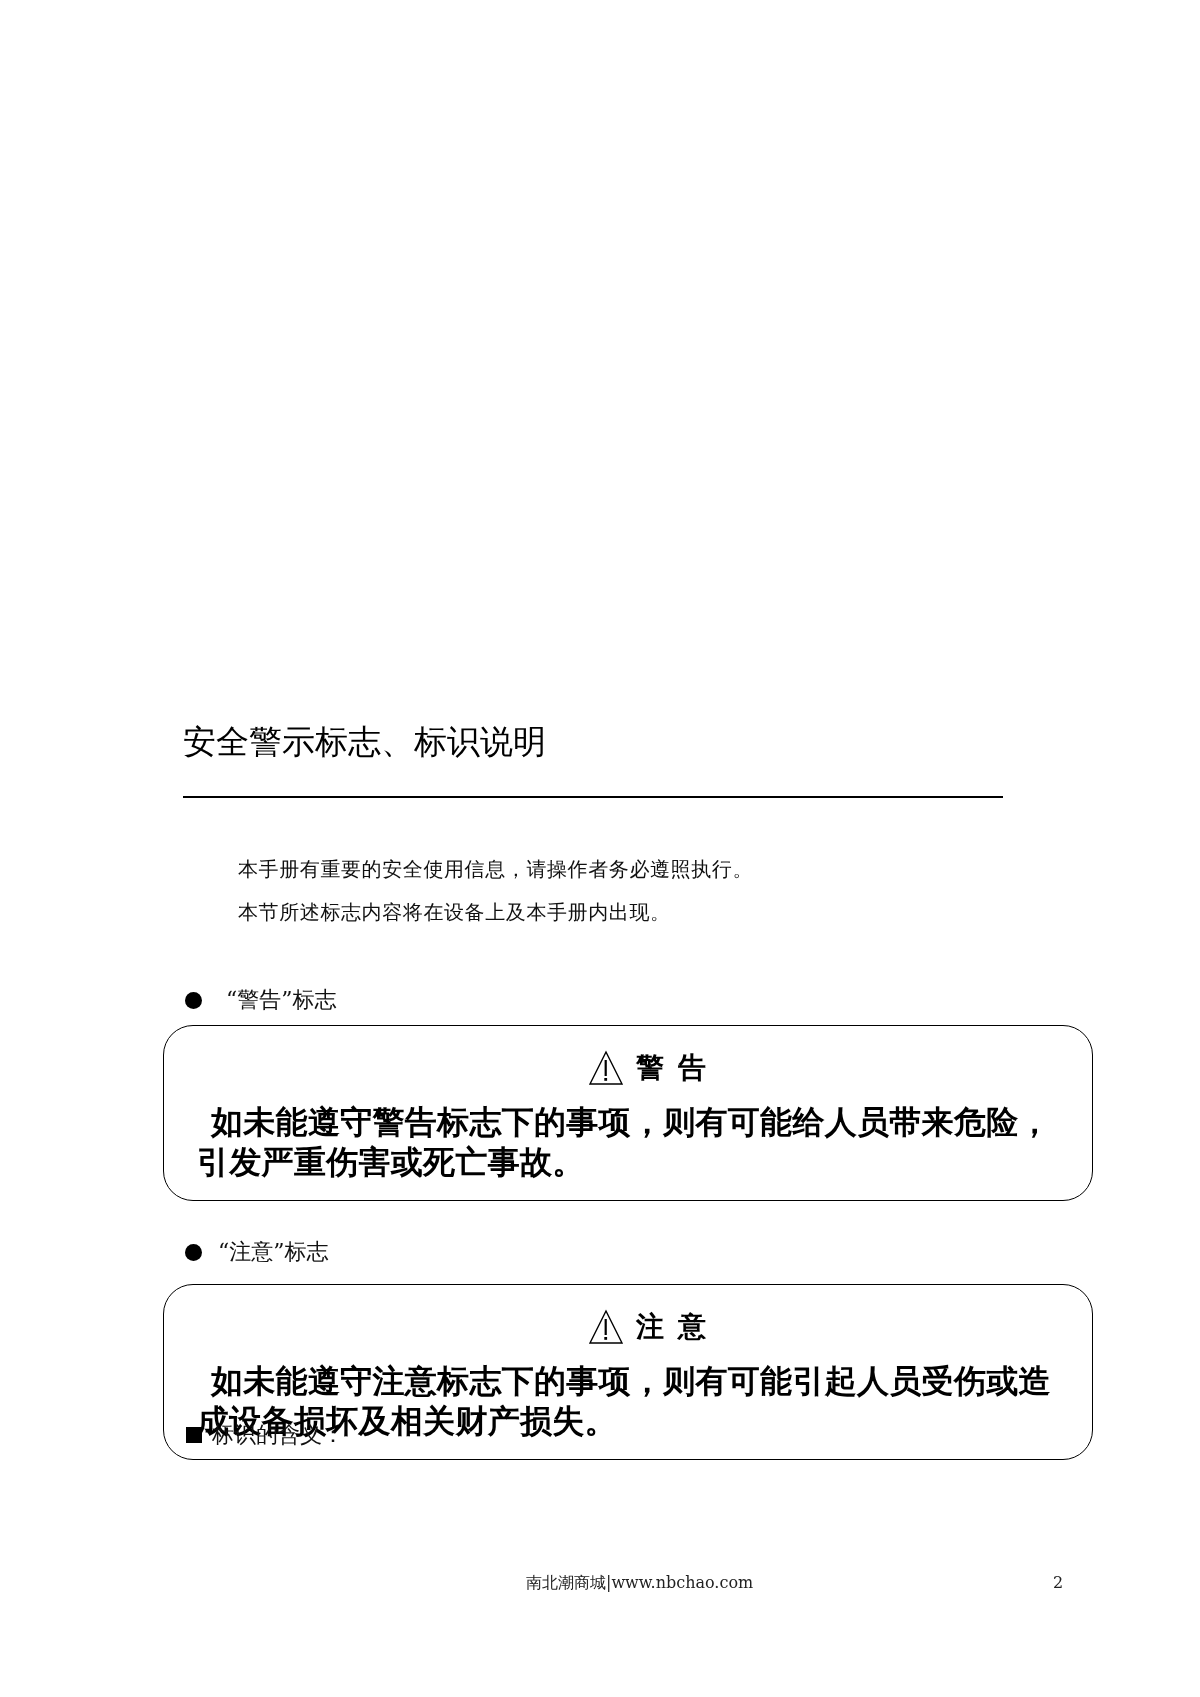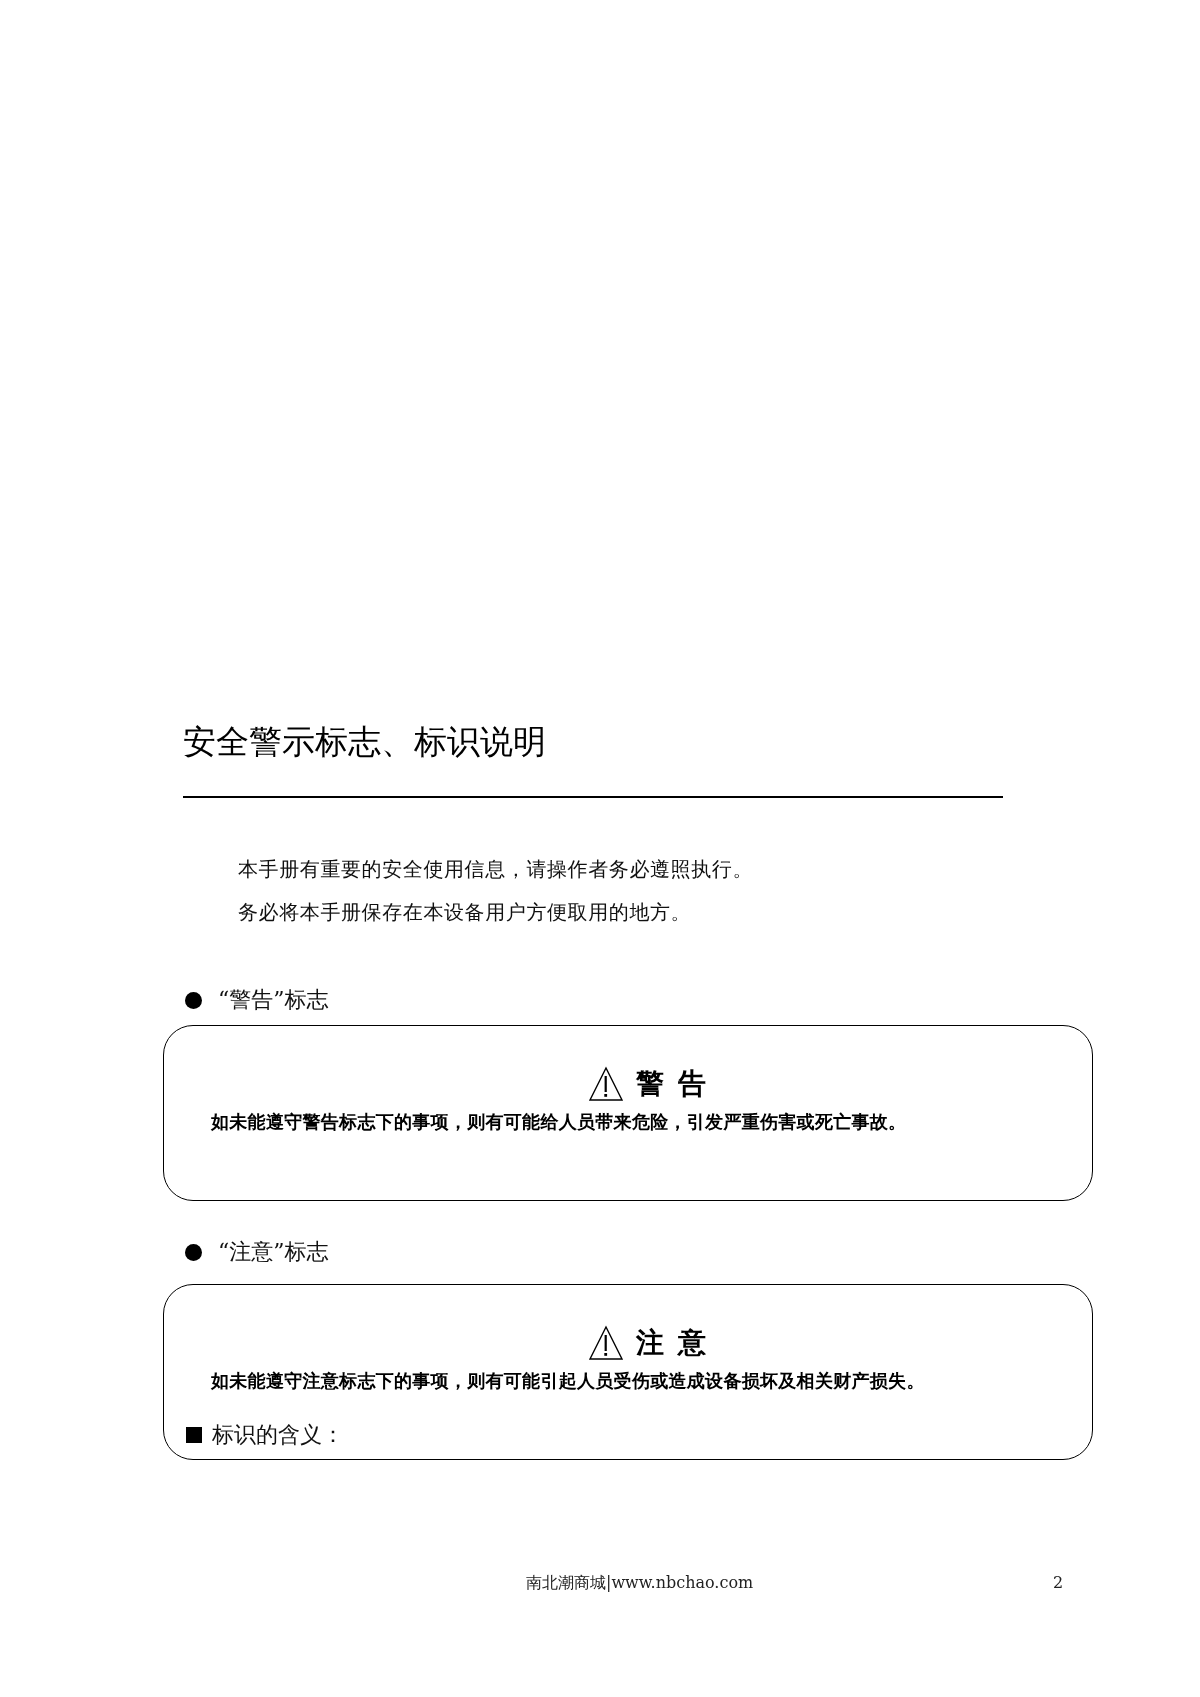--- a/index.html
+++ b/index.html
@@ -78,21 +78,21 @@
       left: 163px;
       width: 930px;
       border: 1.6px solid #000;
       border-radius: 30px;
       box-sizing: border-box;
     }
     .notice-head {
       position: absolute;
       left: 0;
       right: 0;
-      top: 40px;
+      top: 24px;
       display: flex;
       justify-content: center;
       align-items: flex-start;
       padding-left: 52px;
     }
     .notice-head svg {
       width: 36px;
       height: 36px;
       margin-right: 12px;
     }
@@ -103,21 +103,21 @@
       letter-spacing: 14px;
       line-height: 36px;
     }
     .notice-body {
       position: absolute;
       left: 33px;
       right: 26px;
       top: 76px;
       font-family: "DejaVu Sans", "Liberation Sans", sans-serif;
       font-weight: bold;
-      font-size: 18px;
+      font-size: 32px;
       line-height: 40px;
       letter-spacing: 0.3px;
     }
     .notice-body span.first {
       padding-left: 14px;
     }
 
     .footer-center {
       left: 490px;
       top: 1573px;
@@ -136,24 +136,24 @@
     }
   </style>
 </head>
 <body>
 
 <div class="abs title">安全警示标志、标识说明</div>
 <div class="abs divider"></div>
 
 <div class="abs body-text">
   <p>本手册有重要的安全使用信息，请操作者务必遵照执行。</p>
-  <p>务必将本手册保存在本设备用户方便取用的地方。</p>
+  <p>本节所述标志内容将在设备上及本手册内出现。</p>
 </div>
 
-<div class="abs bullet-head" style="top:985px;">
+<div class="abs bullet-head" style="top:985px;gap:8px;">
   <span class="bullet-dot"></span>
   <span>“警告”标志</span>
 </div>
 
 <div class="abs notice-box" style="top:1025px; height:176px;">
   <div class="notice-head">
     <svg viewBox="0 0 36 36">
       <polygon points="18,2 34,34 2,34" fill="none" stroke="#000" stroke-width="1.4"></polygon>
       <rect x="16.6" y="10" width="2.2" height="16" fill="#000"></rect>
       <rect x="16.3" y="28" width="2.8" height="2.8" fill="#000"></rect>

